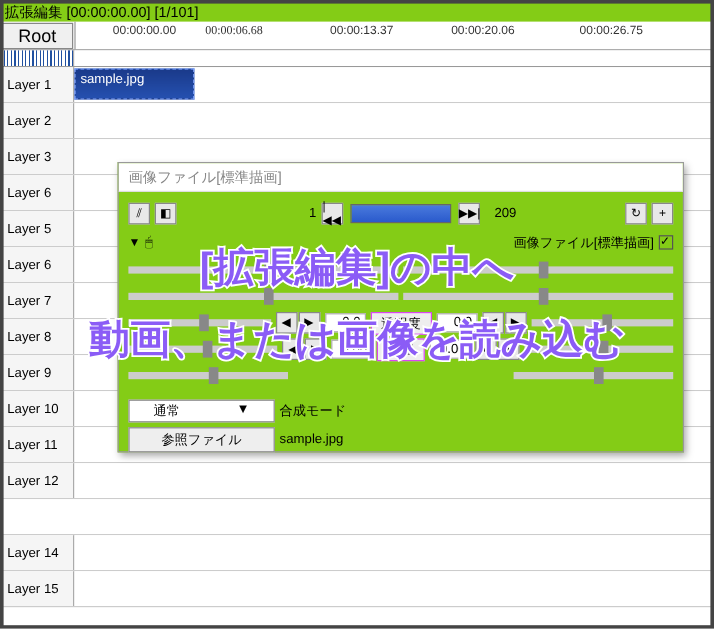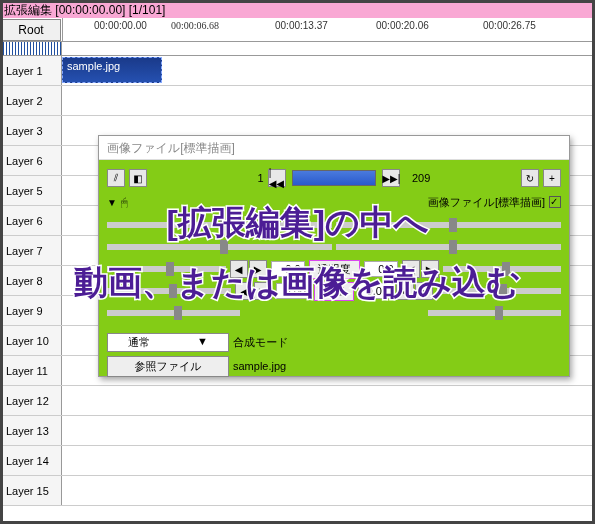--- a/index.html
+++ b/index.html
@@ -1,19 +1,19 @@
 <!DOCTYPE html>
 <html><head>
 <meta charset="utf-8">
 <style>
 * { box-sizing: border-box; margin: 0; padding: 0; }
 body { font-family: "MS UI Gothic", sans-serif; font-size: 11px; background: #fff; width: 595px; height: 524px; overflow: hidden; position: relative; }
-.titlebar { height: 18px; padding: 2px 4px; background: #f9a8d4; font-size: 12px; }
+.titlebar { height: 18px; padding: 2px 4px; background: #84cc16; font-size: 12px; }
 .root-row { display: flex; height: 24px; border-bottom: 1px solid #999; }
-.root-btn { width: 60px; height: 22px; border: 1px solid #888; background: #f0f0f0; font-size: 12px; margin: 1px; }
+.root-btn { width: 60px; height: 22px; border: 1px solid #888; background: #f0f0f0; font-size: 15px; margin: 1px; }
 .ruler { flex: 1; position: relative; font-size: 10px; color: #333; border-left: 1px solid #999; }
 .ruler-tick { position: absolute; top: 2px; font-size: 10px; }
 .wave-row { display: flex; height: 14px; border-bottom: 1px solid #999; }
 .wave-left { width: 62px; background: repeating-linear-gradient(90deg, #2050a0 0 1px, #fff 1px 3px); border-right: 1px solid #999; }
 .wave-right { flex: 1; background: #fff; }
 .layer-row { display: flex; height: 30px; border-bottom: 1px solid #ccc; }
 .layer-label { width: 62px; border-right: 1px solid #999; display: flex; align-items: center; padding-left: 6px; background: #f5f5f5; font-size: 11px; }
 .layer-track { flex: 1; position: relative; background: #fff; }
 .clip { position: absolute; left: 0; top: 1px; height: 26px; width: 100px; background: linear-gradient(#1a3a8a, #2550b0); border: 1px dashed #88aaff; color: #fff; font-size: 11px; padding: 2px 4px; }
 .dialog { position: absolute; left: 98px; top: 135px; width: 472px; height: 242px; background: #84cc16; border: 1px solid #999; box-shadow: 2px 3px 6px rgba(0,0,0,.35); }
@@ -28,21 +28,21 @@
 .slider { flex: 1; height: 6px; background: #ccc; position: relative; }
 .slider::after { content: ""; position: absolute; width: 8px; height: 14px; background: #888; top: -4px; left: 50%; }
 .val { width: 34px; text-align: right; border: 1px solid #aaa; padding: 1px 3px; background: #fff; }
 .lbl-btn { border: 1px solid #d946ef; padding: 1px 8px; background: #eee; }
 .arrows { display: flex; gap: 1px; }
 .chk { width: 12px; height: 12px; border: 1px solid #555; display: inline-block; }
 .chk.on::after { content: "✓"; font-size: 10px; position: relative; top: -2px; }
 .dropdown { border: 1px solid #888; background: #fff; padding: 1px 20px; width: 122px; display: flex; justify-content: space-between; }
 .ref-btn { border: 1px solid #888; background: #eee; padding: 2px 12px; width: 122px; text-align: center; }
 .overlay { position: absolute; left: 0; width: 595px; text-align: center; font-weight: 900; font-family: sans-serif; pointer-events: none; }
-.overlay span { color: #4c1d95; -webkit-text-stroke: 3px #fff; paint-order: stroke fill; }
+.overlay span { color: #8b5cf6; -webkit-text-stroke: 3px #fff; paint-order: stroke fill; }
 .ov1 { top: 200px; font-size: 34px; }
 .ov2 { top: 260px; font-size: 34px; }
 .border-frame { position: absolute; inset: 0; border: 3px solid #444; pointer-events: none; }
 .tri { font-size: 10px; }
 </style>
 </head>
 <body>
 
 <div class="titlebar">拡張編集 [00:00:00.00] [1/101]</div>
 
@@ -107,21 +107,20 @@
     </div>
     <div class="layer-row">
       <div class="layer-label">Layer 11</div>
       <div class="layer-track"></div>
     </div>
     <div class="layer-row">
       <div class="layer-label">Layer 12</div>
       <div class="layer-track"></div>
     </div>
     <div class="layer-row">
-      <div class="layer-label">Layer 13</div>
       <div class="layer-track"></div>
     </div>
     <div class="layer-row">
       <div class="layer-label">Layer 14</div>
       <div class="layer-track"></div>
     </div>
     <div class="layer-row">
       <div class="layer-label">Layer 15</div>
       <div class="layer-track"></div>
     </div>

